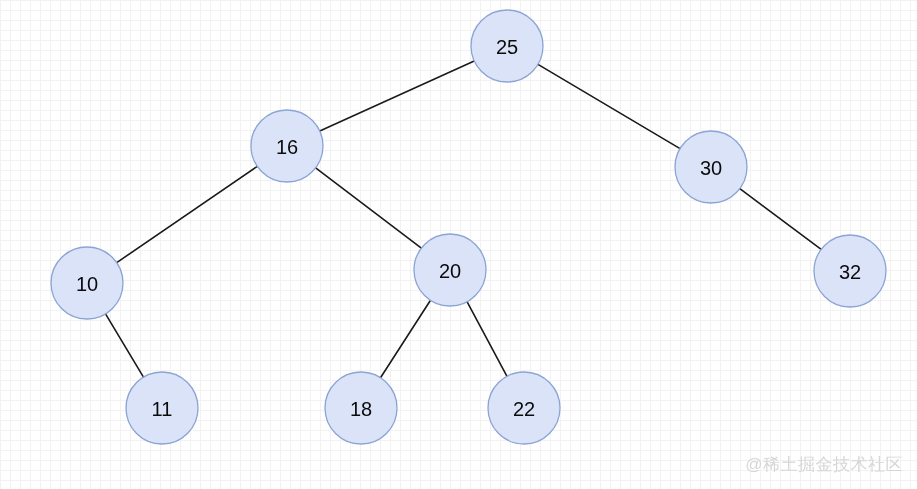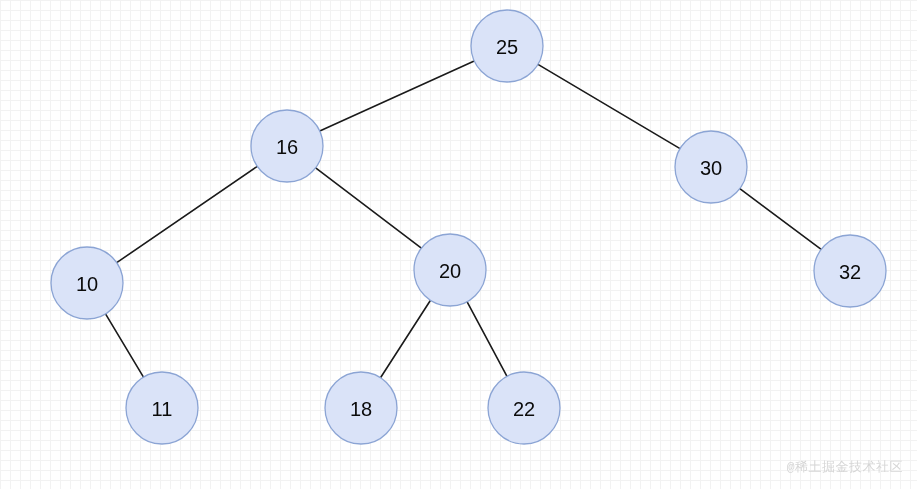--- a/index.html
+++ b/index.html
@@ -46,24 +46,24 @@
     font-size: 20px;
     text-anchor: middle;
     dominant-baseline: central;
     user-select: none;
   }
   #watermark {
     position: absolute;
     right: 14px;
     bottom: 13px;
     color: #d6d6d6;
-    font-size: 13px;
+    font-size: 17px;
     letter-spacing: 0.5px;
     white-space: nowrap;
-    font-family: Liberation Mono, monospace;
+    font-family: Liberation Sans, sans-serif;
   }
 </style>
 </head>
 <body>
 
 <div id="canvas">
 
   <svg id="tree-svg" viewBox="0 0 917 489">
     <g id="edge-layer">
         <line x1="474.22680681134625" y1="60.896905994842626" x2="319.77319318865375" y2="131.10309400515737" class="tree-edge" stroke="#1a1a1a" stroke-width="1.6"></line>

